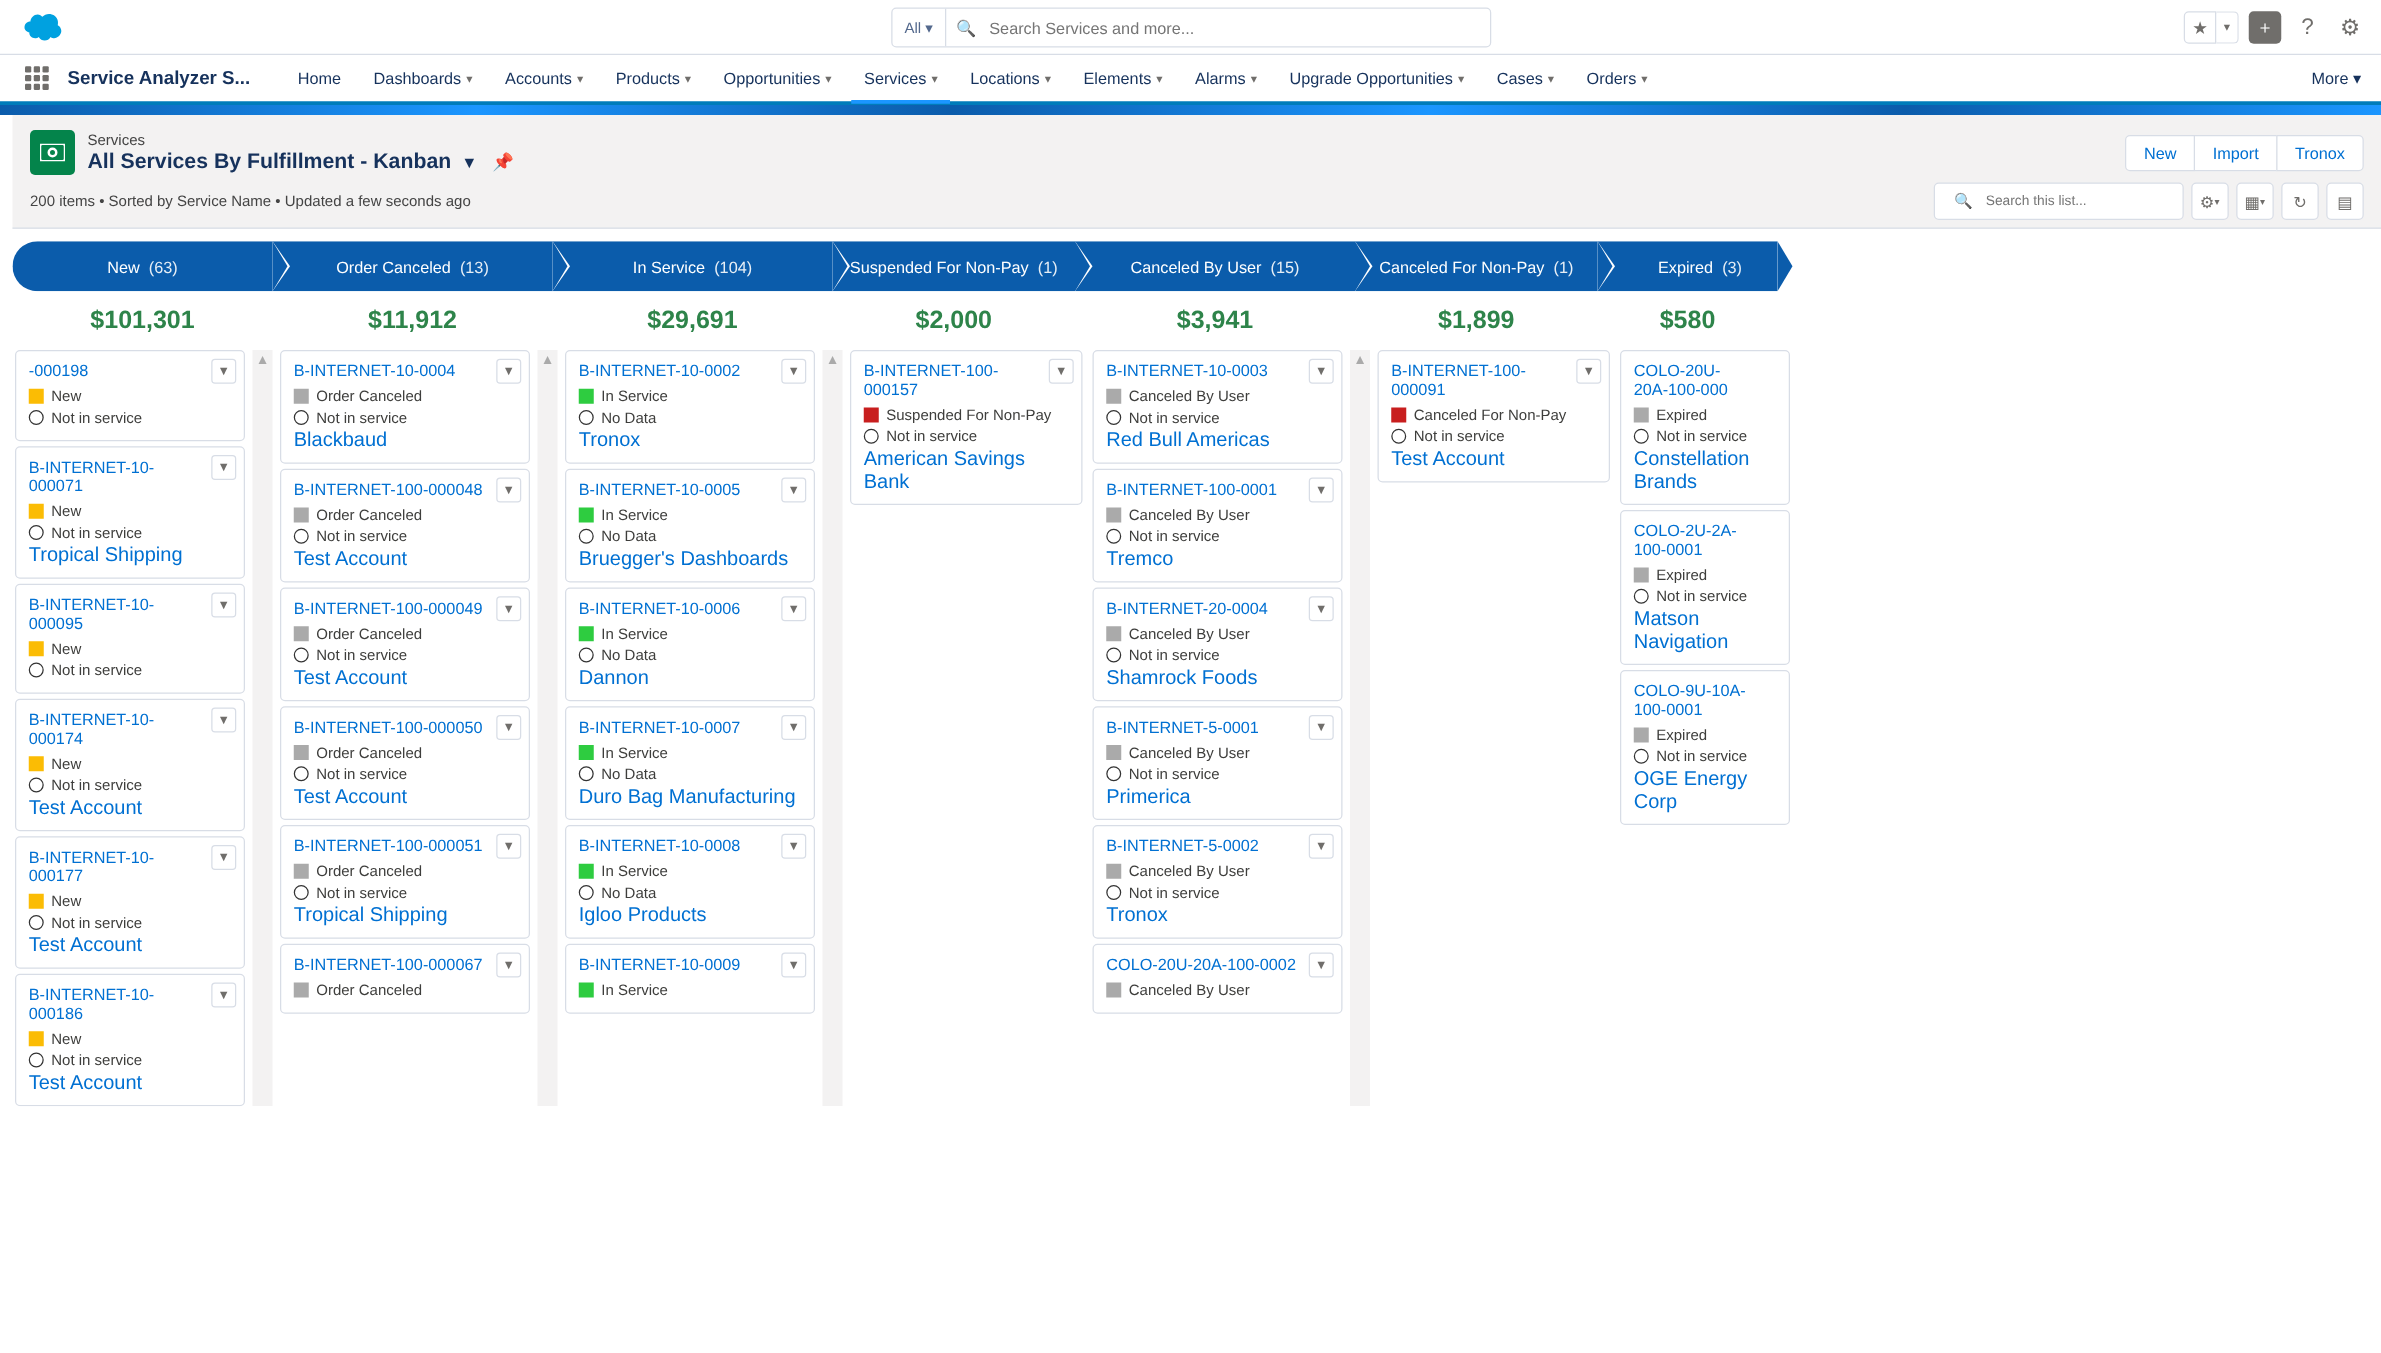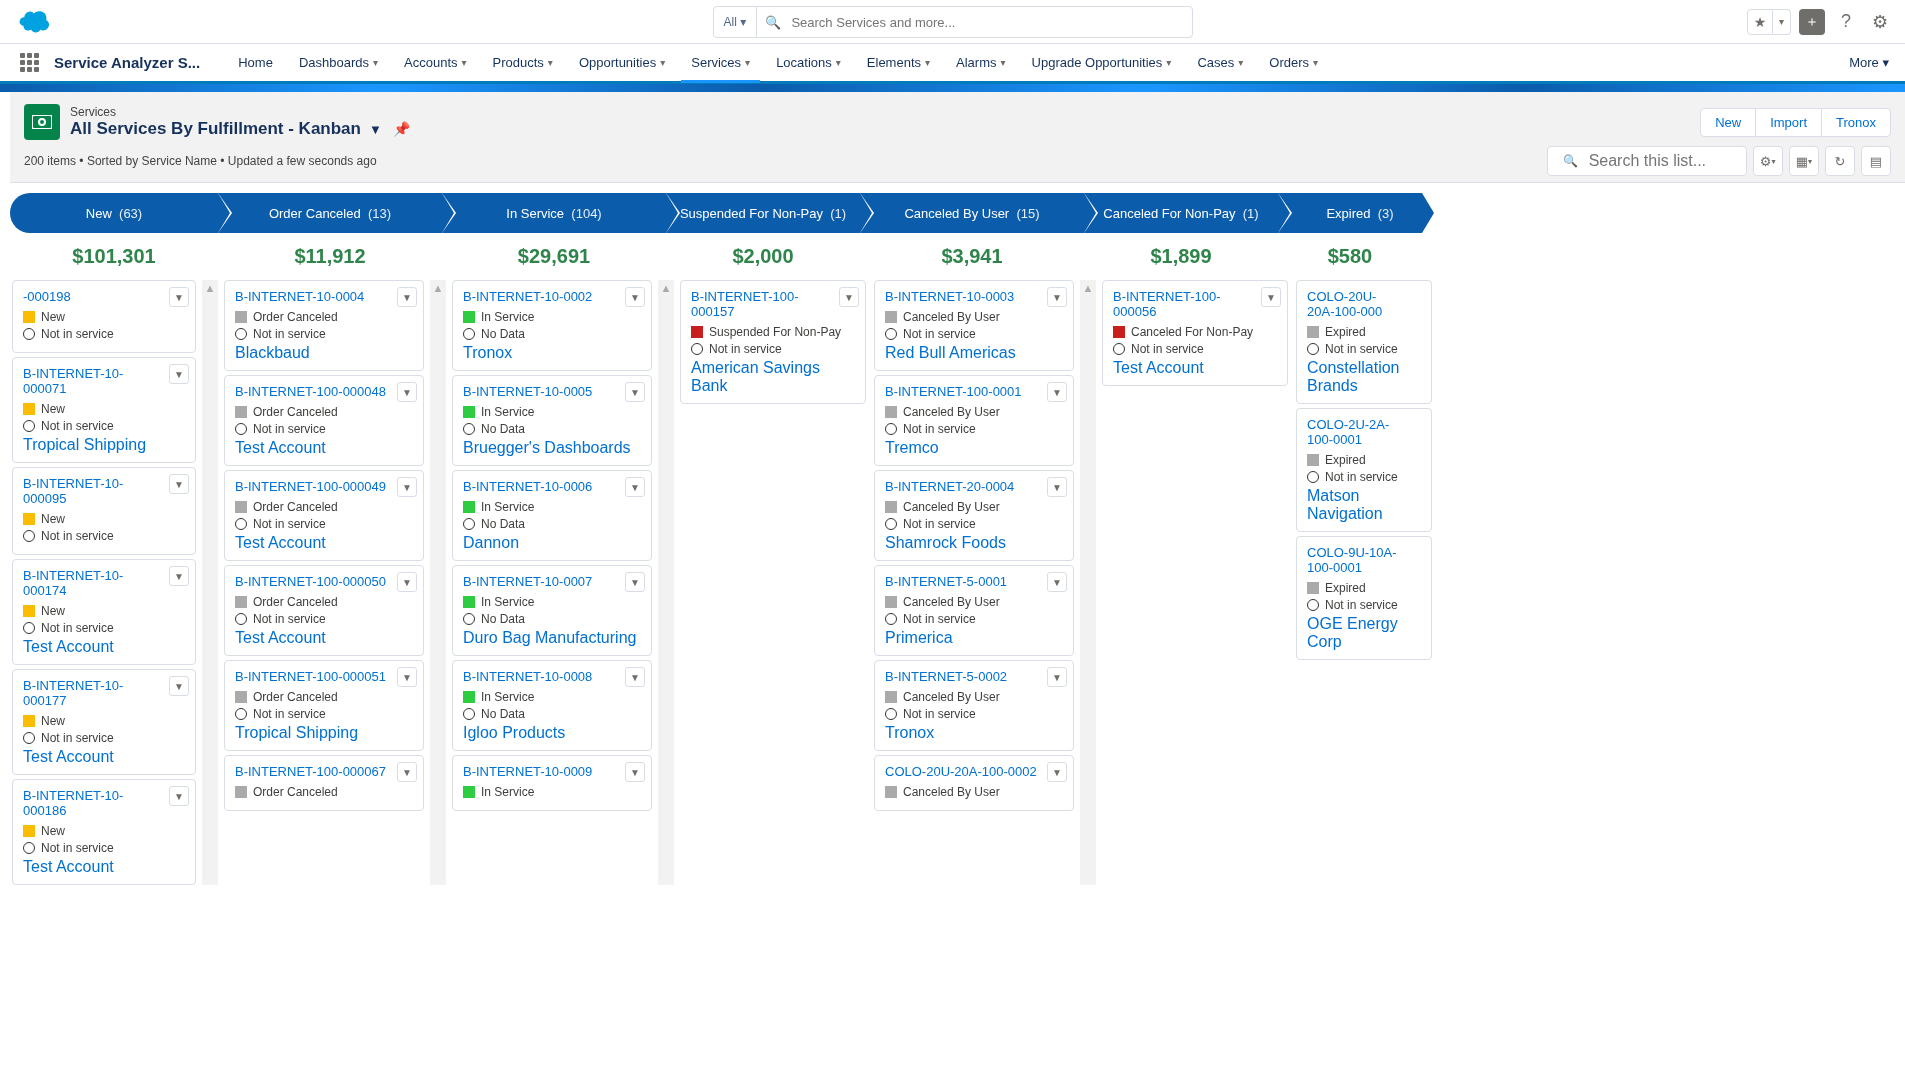--- a/index.html
+++ b/index.html
@@ -45,21 +45,21 @@
   .pin{color:#0070d2;font-size:14px;margin-left:4px;}
   .listhdr-actions{margin-left:auto;display:flex;gap:0;}
   .listhdr-actions button{background:#fff;border:1px solid #d8dde6;padding:6px 14px;font-size:13px;color:#0070d2;}
   .listhdr-actions button:first-child{border-radius:4px 0 0 4px;}
   .listhdr-actions button:nth-child(2){border-left:none;border-right:none;}
   .listhdr-actions button:last-child{border-radius:0 4px 4px 0;}
   .listhdr-row2{display:flex;align-items:center;margin-top:6px;}
   .meta{font-size:12px;color:#444;}
   .list-tools{margin-left:auto;display:flex;align-items:center;gap:6px;}
   .tool-search{border:1px solid #d8dde6;border-radius:4px;height:30px;width:200px;display:flex;align-items:center;padding:0 8px;background:#fff;}
-  .tool-search input{border:none;outline:none;width:100%;font-size:16px;}
+  .tool-search input{border:none;outline:none;width:100%;font-size:11px;}
   .tool-btn{border:1px solid #d8dde6;border-radius:4px;height:30px;min-width:30px;display:flex;align-items:center;justify-content:center;background:#fff;color:#706e6b;font-size:13px;padding:0 6px;}
   
   .path{display:flex;height:40px;margin:10px 10px 0;overflow:hidden;}
   .path-step{position:relative;background:#0b5cab;color:#fff;display:flex;align-items:center;justify-content:center;font-size:13px;white-space:nowrap;flex:0 0 auto;}
   .path-step::after{content:"";position:absolute;right:-12px;top:0;border-left:12px solid #0b5cab;border-top:20px solid transparent;border-bottom:20px solid transparent;z-index:2;}
   .path-step::before{content:"";position:absolute;right:-14px;top:0;border-left:14px solid #fff;border-top:20px solid transparent;border-bottom:20px solid transparent;z-index:1;}
   .path-step:first-child{border-radius:20px 0 0 20px;}
   .count{opacity:.9;}
   
   .totals{display:flex;margin:0 10px;}
@@ -560,21 +560,21 @@
           <span class="swatch grey"></span>
           <span>Canceled By User</span>
         </div>
       </div>
     </div>
     <div class="scroll-ind colw" style="width: 16px;">
       <div class="scroll-arrow">▲</div>
     </div>
     <div class="col colw wC" style="width: 190px;">
       <div class="card">
-        <div class="card-title">B-INTERNET-100-000056</div>
+        <div class="card-title">B-INTERNET-100-000091</div>
         <div class="card-menu">▼</div>
         <div class="status-row">
           <span class="swatch red"></span>
           <span>Canceled For Non-Pay</span>
         </div>
         <div class="status-row">
           <span class="radio"></span>
           <span>Not in service</span>
         </div>
         <div class="account">Test Account</div>

